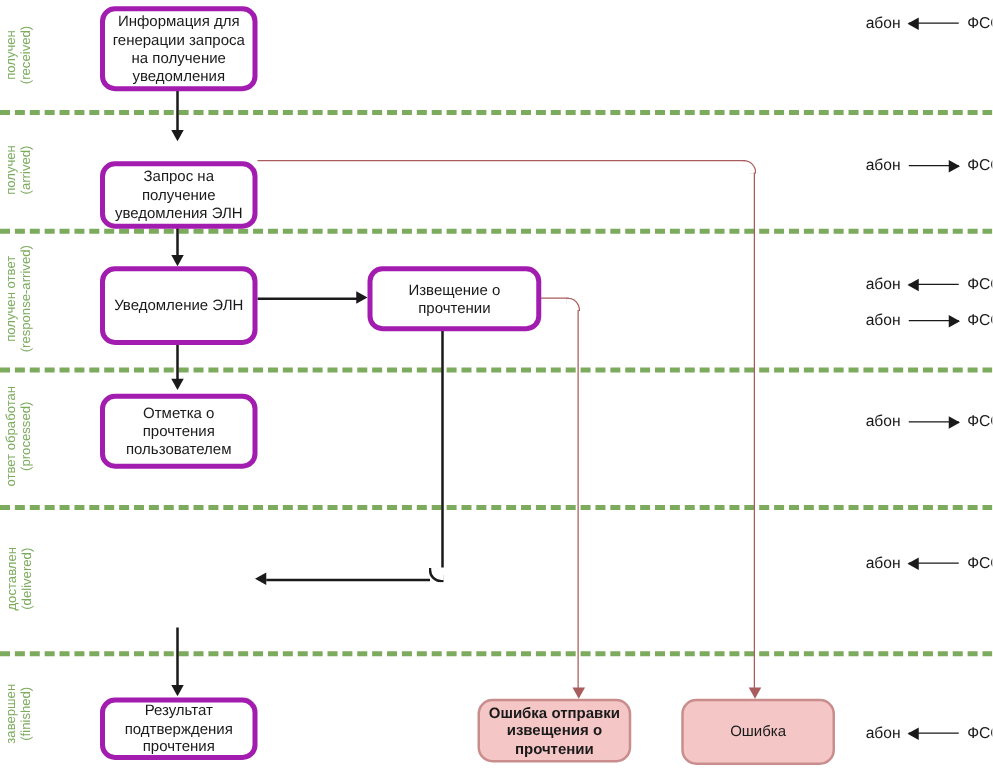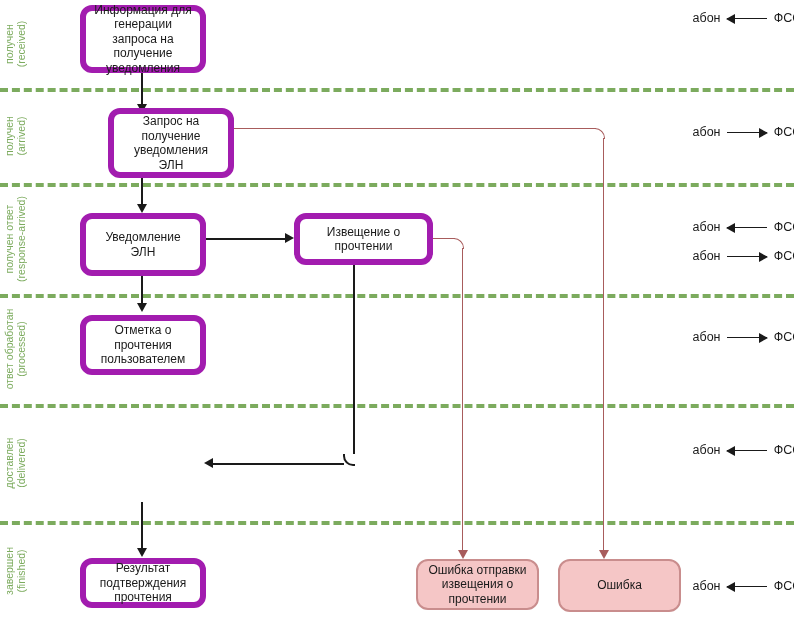--- a/index.html
+++ b/index.html
@@ -44,21 +44,21 @@
     transform-origin: center center;
     display: block;
     text-align: center;
   }
   .lane-label .l1 { display: block; }
   .lane-label .l2 { display: block; }
   
   .node {
     position: absolute;
     box-sizing: border-box;
-    border: 6px solid #a21caf;
+    border: 4px solid #a21caf;
     border-radius: 12px;
     background: #ffffff;
     color: #1a1a1a;
     font-size: 12px;
     line-height: 14.5px;
     display: flex;
     align-items: center;
     justify-content: center;
     text-align: center;
     padding: 2px 6px;
@@ -244,46 +244,46 @@
 
   <div class="r-hline" style="left:412px;top:238px;width:43px;"></div>
   <div class="r-corner" style="left:453px;top:238px;width:10px;height:10px;"></div>
   <div class="r-vline" style="left:462px;top:248px;height:304px;"></div>
   <div class="arrow-down-red" style="left:458px;top:550px;"></div>
 
   <div class="node" style="left:80px;top:5px;width:126px;height:68px;">
     <span>Информация для генерации запроса на получение уведомления</span>
   </div>
 
-  <div class="node" style="left:80px;top:108px;width:126px;height:70px;margin-left:28px;">
+  <div class="node" style="left:80px;top:129px;width:126px;height:54px;">
     <span>Запрос на получение уведомления ЭЛН</span>
   </div>
 
   <div class="node" style="left:80px;top:213px;width:126px;height:63px;">
     <span>Уведомление ЭЛН</span>
   </div>
 
   <div class="node" style="left:294px;top:213px;width:139px;height:52px;">
     <span>Извещение о прочтении</span>
   </div>
 
   <div class="node" style="left:80px;top:315px;width:126px;height:60px;">
     <span>Отметка о прочтения пользователем</span>
   </div>
 
 
   <div class="node" style="left:80px;top:558px;width:126px;height:50px;">
     <span>Результат подтверждения прочтения</span>
   </div>
 
-  <div class="node error" style="left:416px;top:559px;width:123px;height:51px;">
+  <div class="node error" style="left:382px;top:559px;width:123px;height:51px;font-weight:bold;">
     <span>Ошибка отправки извещения о прочтении</span>
   </div>
 
-  <div class="node error" style="left:558px;top:559px;width:123px;height:53px;">
+  <div class="node error" style="left:545px;top:559px;width:123px;height:53px;">
     <span>Ошибка</span>
   </div>
 
   <div class="legend-row" style="left:690px;top:9px;">
     <span class="who">абон</span>
     <span class="legend-line">
       <span class="lg-head-left"></span>
     </span>
     <span class="who">ФСС</span>
   </div>

